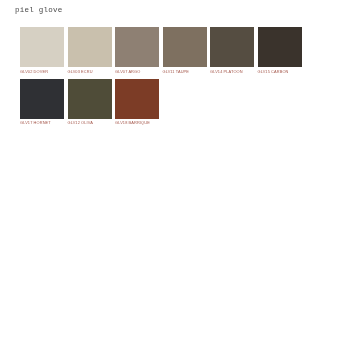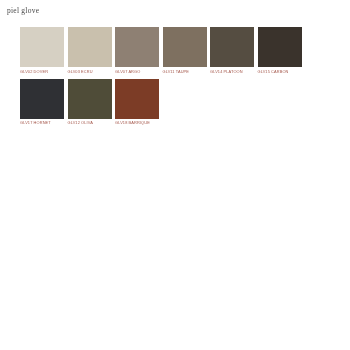--- a/index.html
+++ b/index.html
@@ -14,26 +14,26 @@
     overflow: hidden;
   }
   .page {
     position: relative;
     width: 350px;
     height: 350px;
     box-sizing: border-box;
   }
   .page-title {
     position: absolute;
-    left: 7px;
+    left: 15px;
     top: 6px;
     font-size: 7.5px;
     letter-spacing: 0.25px;
     color: #4a4a4a;
-    font-family: Liberation Serif, serif;
+    font-family: Liberation Mono, monospace;
     white-space: nowrap;
   }
   .swatch-grid {
     position: absolute;
     left: 20px;
     top: 27px;
     width: 326px;
     display: flex;
     flex-wrap: wrap;
     align-content: flex-start;

